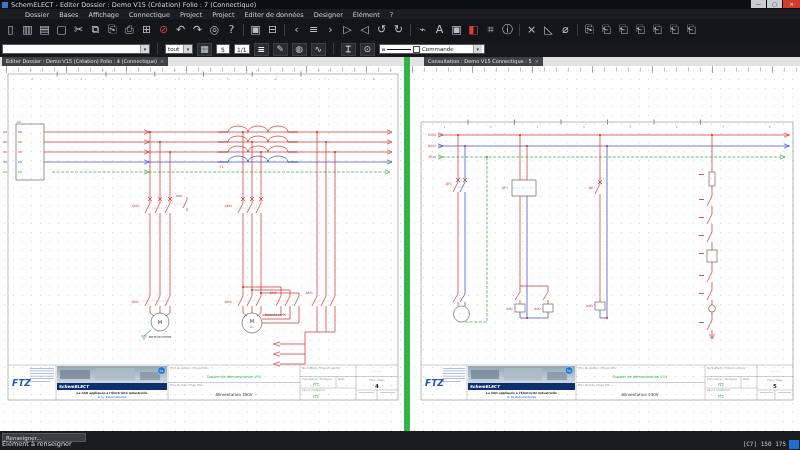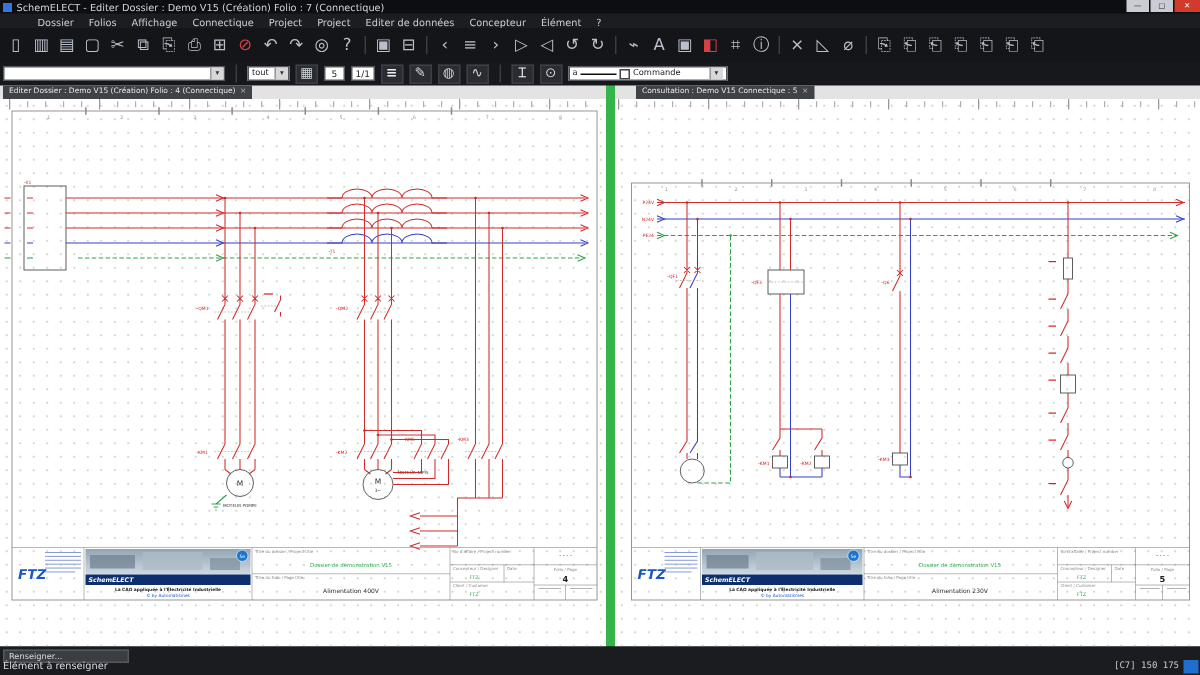--- a/index.html
+++ b/index.html
@@ -108,27 +108,27 @@
   <span>SchemELECT - Editer  Dossier : Demo V15  (Création)  Folio : 7  (Connectique)</span>
   <div class="winbtns">
     <span class="wbtn">—</span>
     <span class="wbtn">▢</span>
     <span class="wbtn close">✕</span>
   </div>
 </div>
 
 <nav class="menubar" id="menubar">
     <span class="mitem">Dossier</span>
-    <span class="mitem">Folios</span>
+    <span class="mitem">Bases</span>
     <span class="mitem">Affichage</span>
     <span class="mitem">Connectique</span>
     <span class="mitem">Project</span>
     <span class="mitem">Project</span>
     <span class="mitem">Editer de données</span>
-    <span class="mitem">Concepteur</span>
+    <span class="mitem">Designer</span>
     <span class="mitem">Élément</span>
     <span class="mitem">?</span>
   </nav>
 
 <div class="tb1" id="tb1">
     <span class="tbtn">▯</span>
     <span class="tbtn">▥</span>
     <span class="tbtn">▤</span>
     <span class="tbtn">▢</span>
     <span class="tbtn">✂</span>

